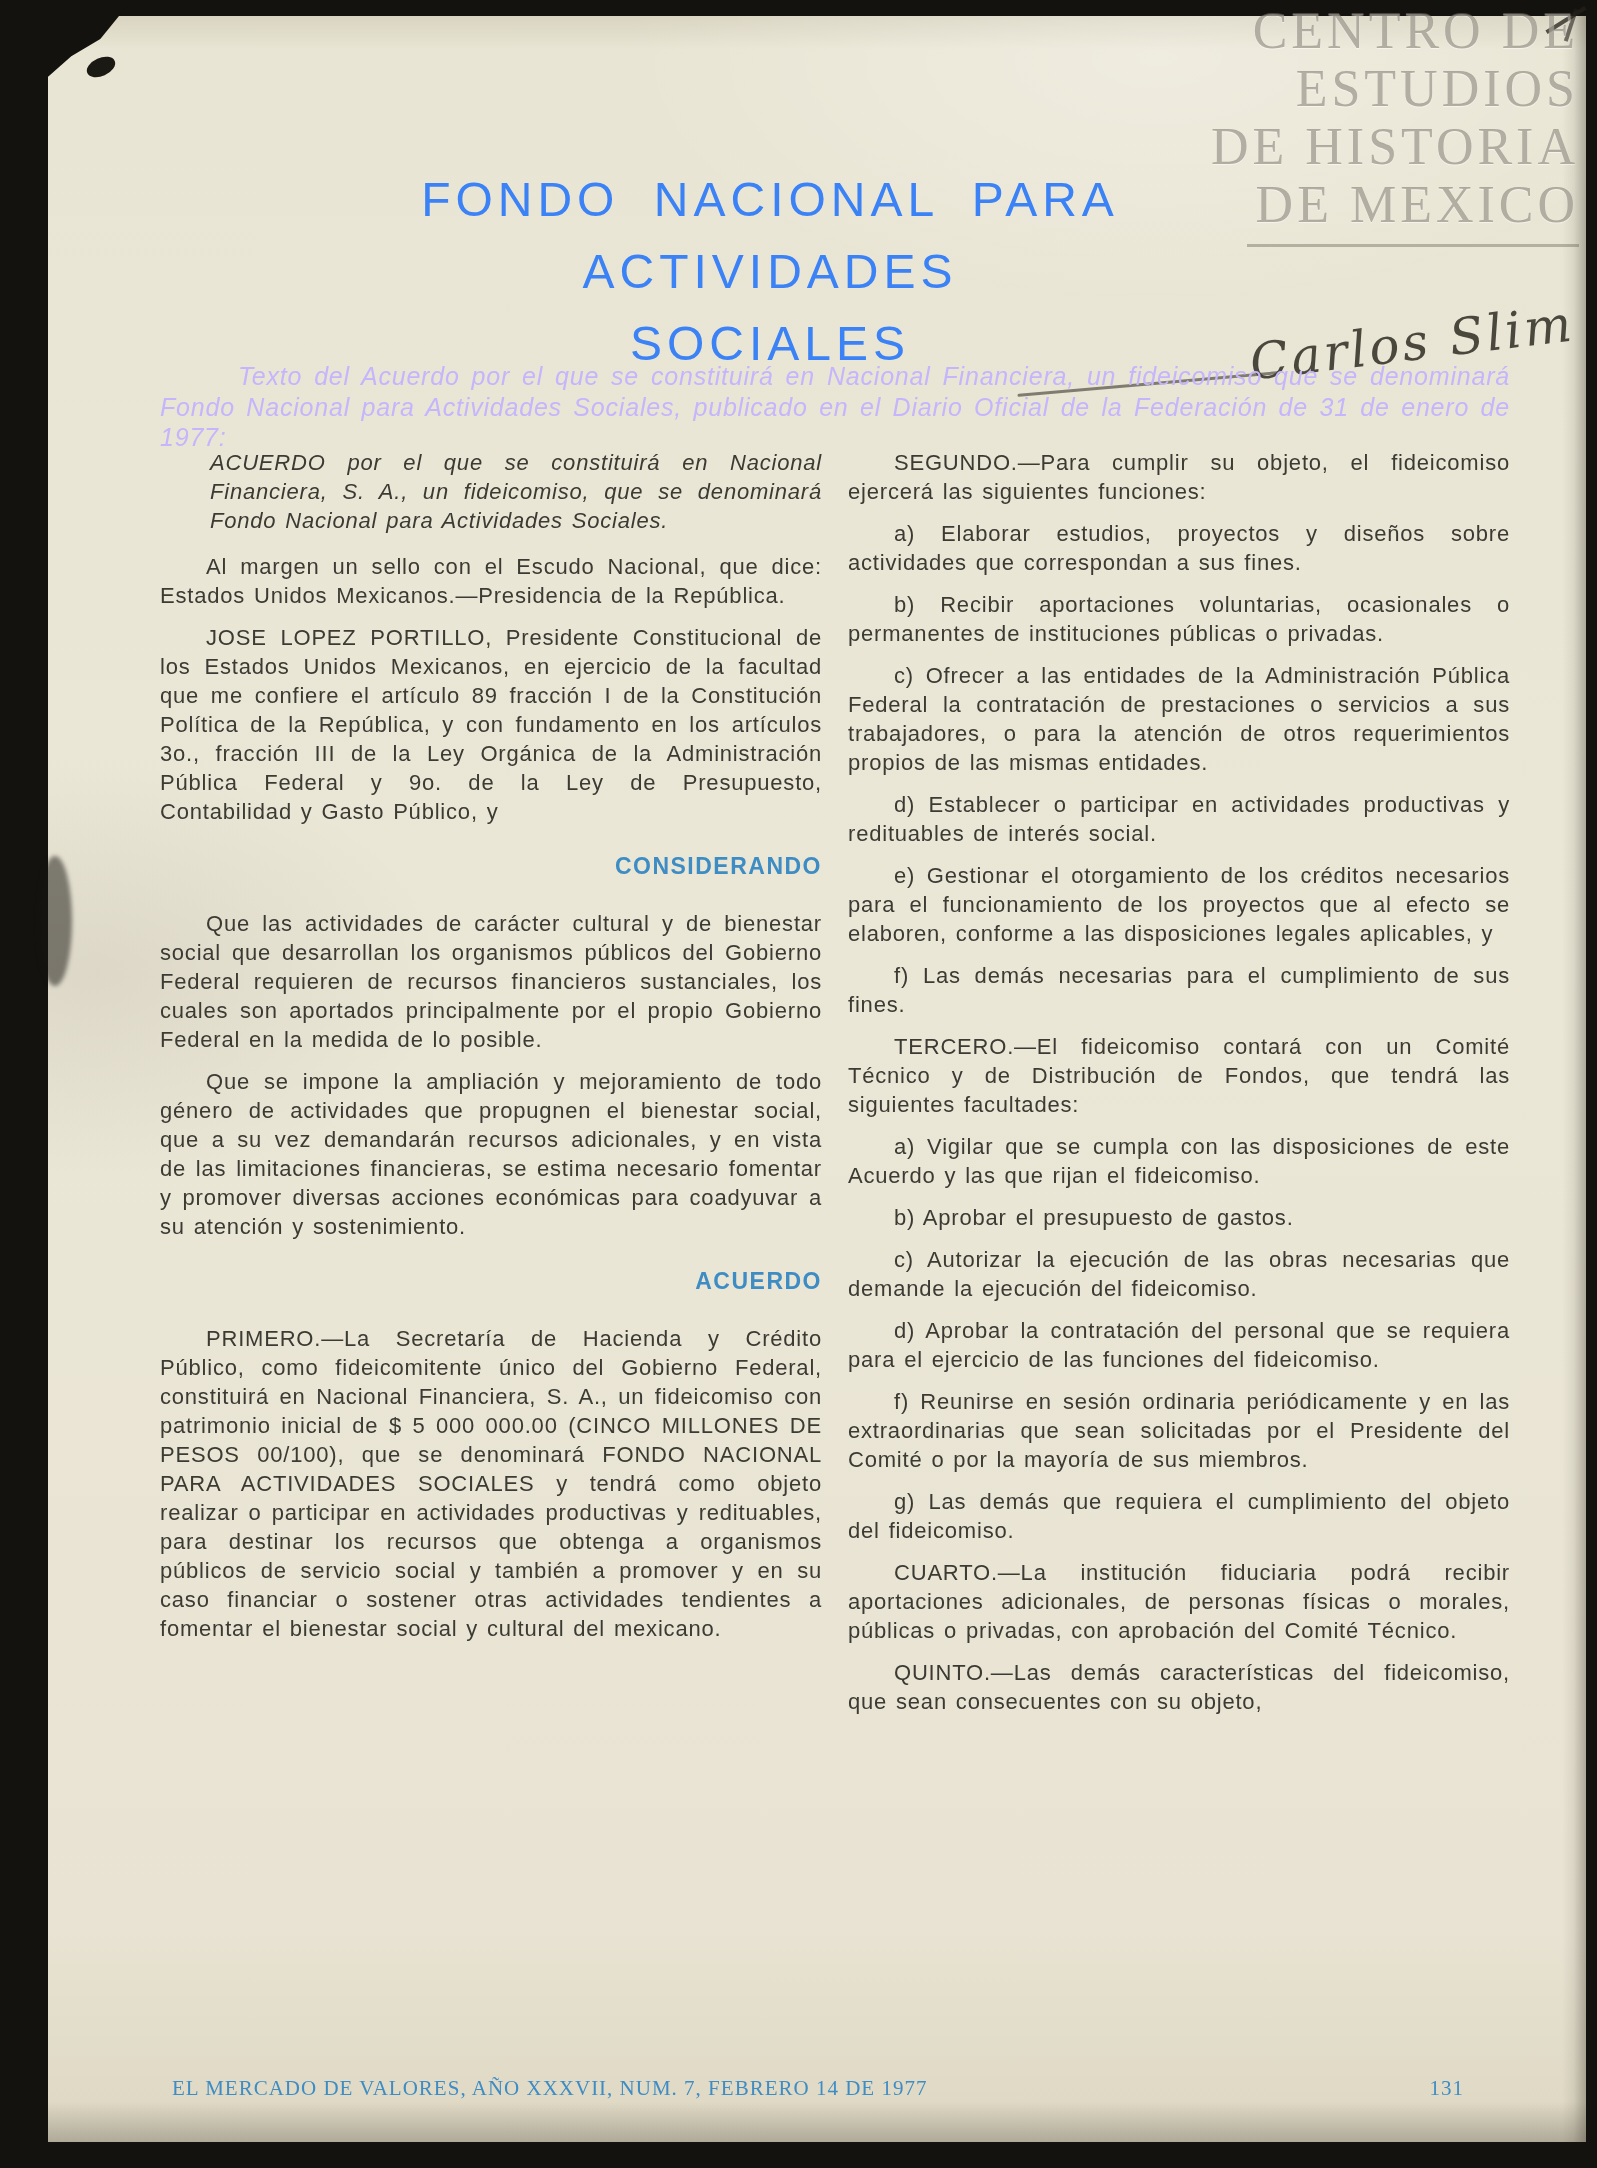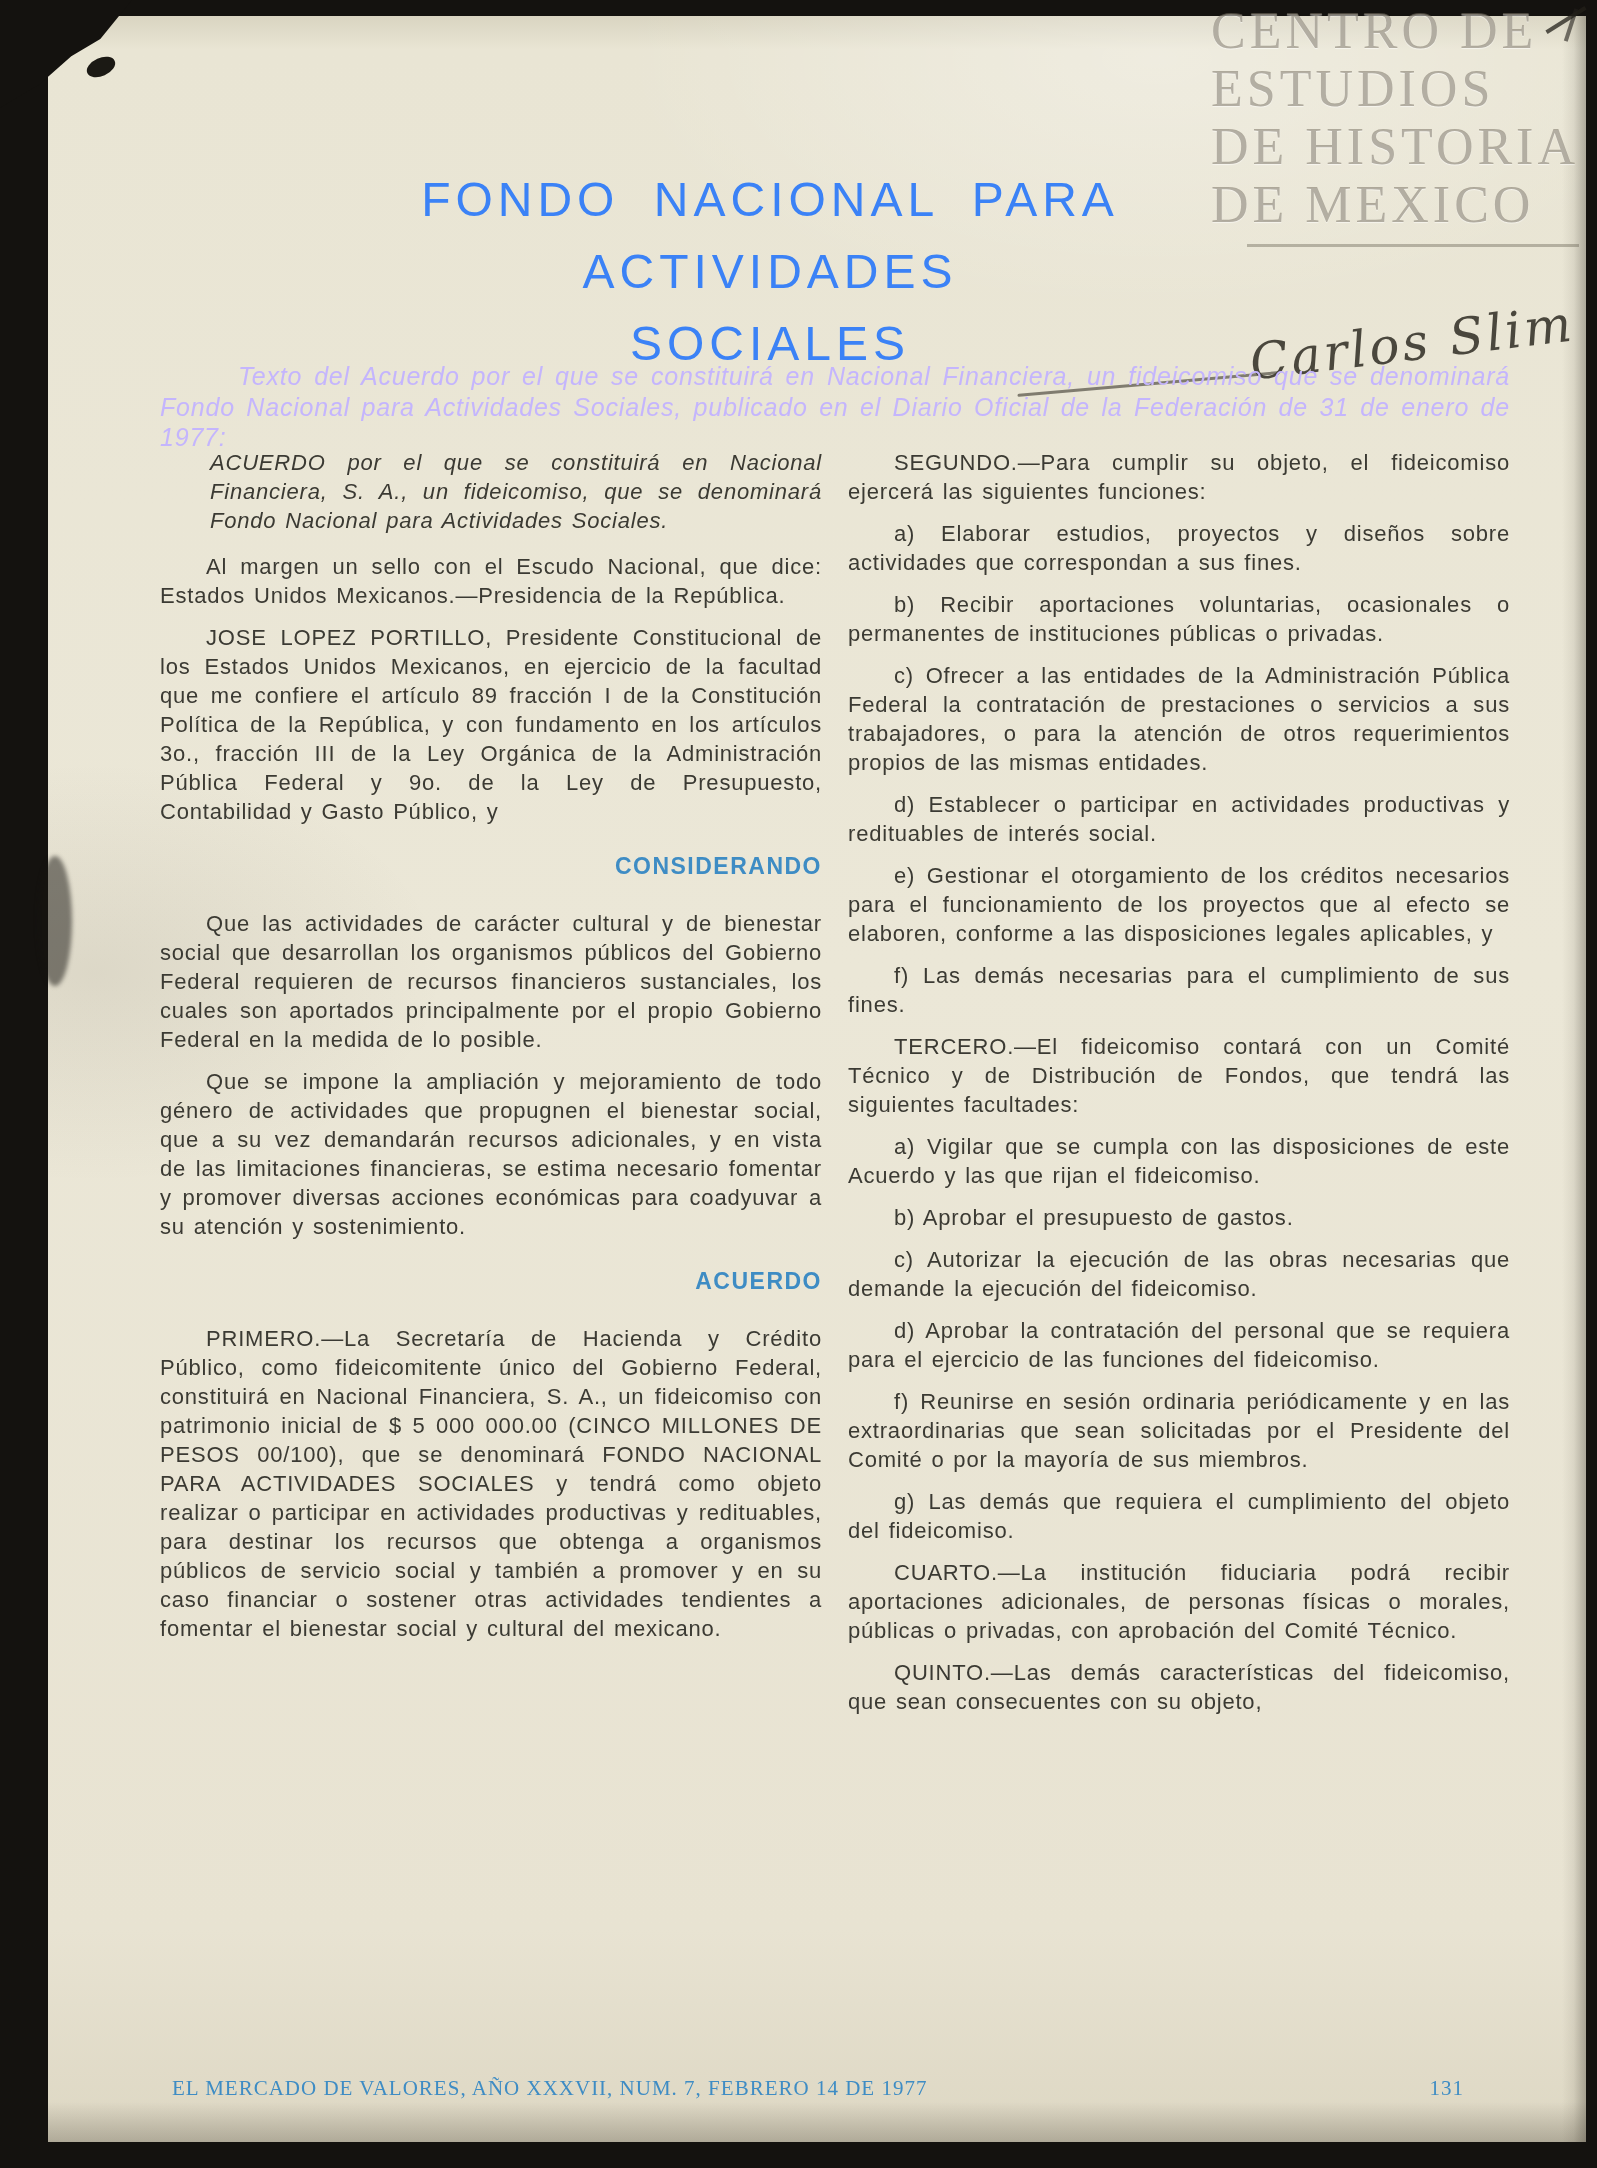--- a/index.html
+++ b/index.html
@@ -36,21 +36,21 @@
     background:#1b1914;border-radius:50%;transform:rotate(-24deg)}
   .left-smudge{position:absolute;left:38px;top:856px;width:34px;height:130px;
     background:rgba(22,20,16,0.5);border-radius:50%;filter:blur(2px)}
   .pen-mark{position:absolute;right:8px;top:18px;width:46px;height:4px;
     background:rgba(35,32,26,0.75);transform:rotate(-32deg)}
   .pen-mark2{position:absolute;right:24px;top:8px;width:4px;height:34px;
     background:rgba(35,32,26,0.6);transform:rotate(18deg)}
 
   
   .stamp{
-    position:absolute;right:18px;top:2px;
+    position:absolute;right:18px;top:2px;text-align:right;
     font-family:"Liberation Serif",serif;
     font-size:52px;line-height:58px;letter-spacing:4px;
     color:rgba(116,110,94,0.52);
     text-shadow:0 1px 1px rgba(255,255,255,0.55);
   }
   .stamp-rule{height:0;border-top:3px solid rgba(100,95,80,0.40);width:332px;margin:10px 0 10px auto}
   .foundation{
     font-family:"Liberation Sans",sans-serif;font-size:33px;letter-spacing:13px;
     color:#8d887a;margin-right:-10px;line-height:40px;
   }

